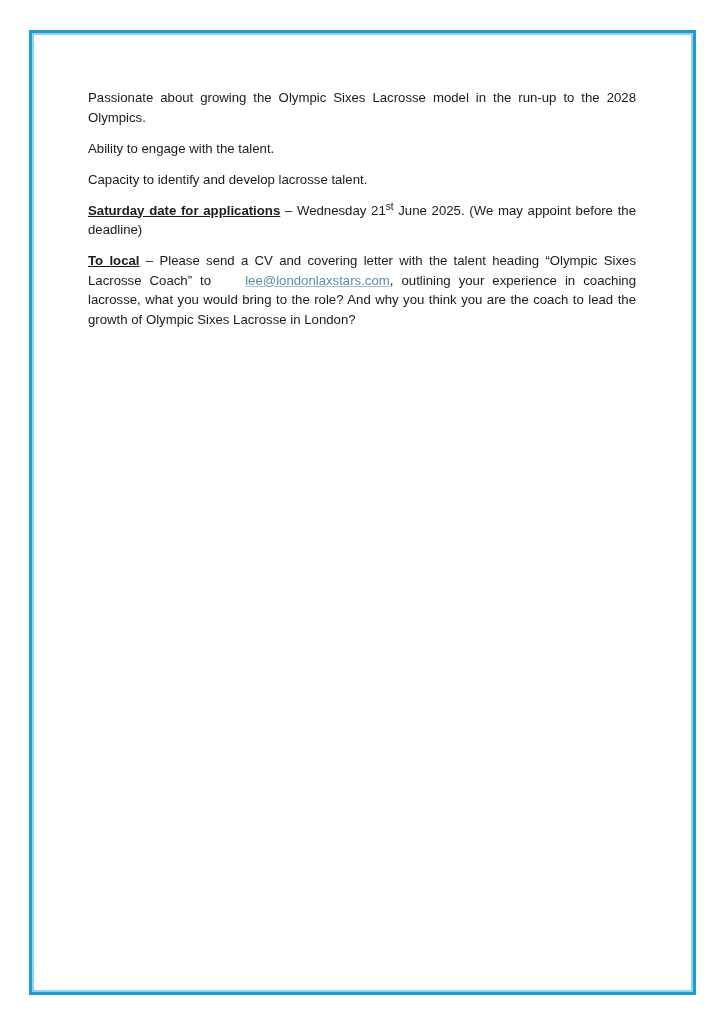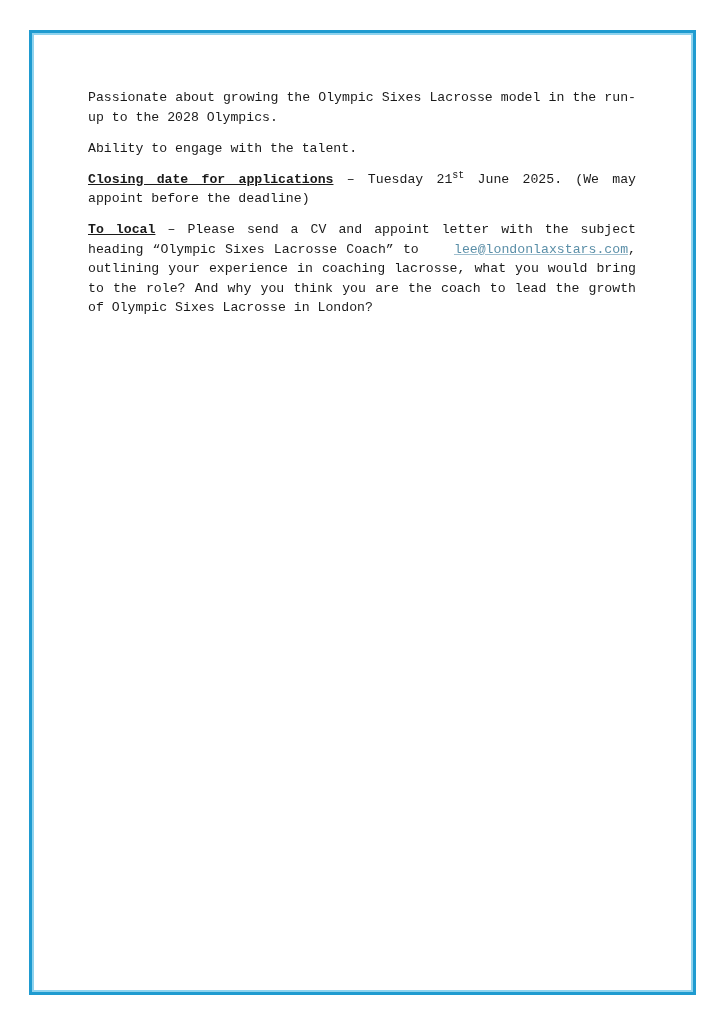--- a/index.html
+++ b/index.html
@@ -6,28 +6,29 @@
   body { width:724px; height:1024px; position:relative; overflow:hidden; font-family:"Liberation Sans", sans-serif; }
   .frame {
     position:absolute; left:29px; top:30px; width:661px; height:959px;
     border:3px solid #1f9bd0;
     box-shadow: inset 0 0 0 2px #8fd3ee;
   }
   .content {
     position:absolute; left:88px; top:88px; width:548px;
     font-size:13.2px; line-height:19.5px; color:#1a1a1a;
   }
-  .content p { margin:0 0 11.5px 0; text-align:justify;font-family:Liberation Mono, monospace; }
+  .content p { margin:0 0 11.5px 0; text-align:justify; }
   .bold-u { font-weight:bold; text-decoration:underline; }
   .email { color:#5b8fa8; text-decoration:underline; text-decoration-color:#9fbfcf;margin-left:26px; }
   sup { font-size:10px; line-height:0; }
 </style>
 </head>
 <body>
 
 <div class="frame"></div>
 
 <div class="content">
   <p>Passionate about growing the Olympic Sixes Lacrosse model in the run-up to the 2028 Olympics.</p>
   <p>Ability to engage with the talent.</p>
-  <p><span class="bold-u">Closing date for applications</span><span> – Tuesday 21</span><sup>st</sup><span> June 2025. (We may appoint before the deadline)</span></p>
-  <p><span class="bold-u">To local</span><span> – Please send a CV and appoint letter with the subject heading “Olympic Sixes Lacrosse Coach” to </span><a class="email">lee@londonlaxstars.com</a><span>, outlining your experience in coaching lacrosse, what you would bring to the role? And why you think you are the coach to lead the growth of Olympic Sixes Lacrosse in London?</span></p>
+  <p>Capacity to identify and develop lacrosse talent.</p>
+  <p><span class="bold-u">Saturday date for applications</span><span> – Wednesday 21</span><sup>st</sup><span> June 2025. (We may appoint before the deadline)</span></p>
+  <p><span class="bold-u">To local</span><span> – Please send a CV and covering letter with the talent heading “Olympic Sixes Lacrosse Coach” to </span><a class="email">lee@londonlaxstars.com</a><span>, outlining your experience in coaching lacrosse, what you would bring to the role? And why you think you are the coach to lead the growth of Olympic Sixes Lacrosse in London?</span></p>
 </div>
 
 </body></html>

